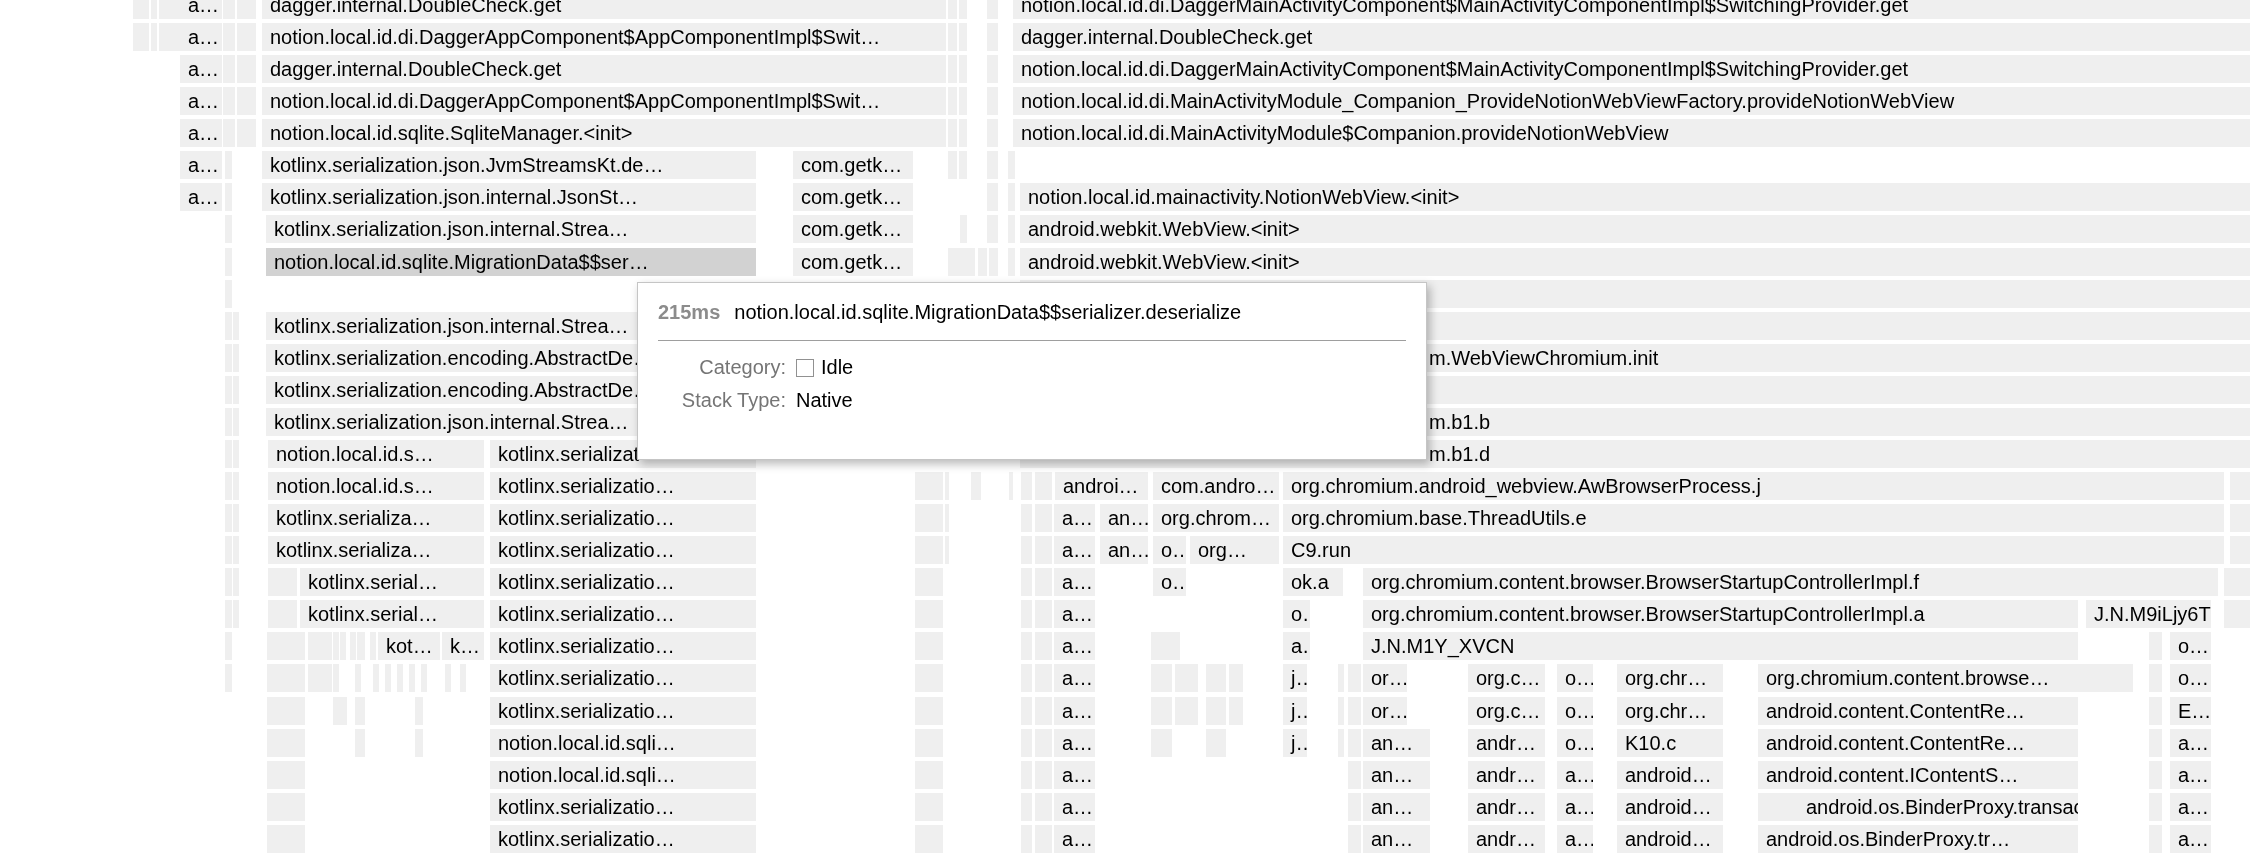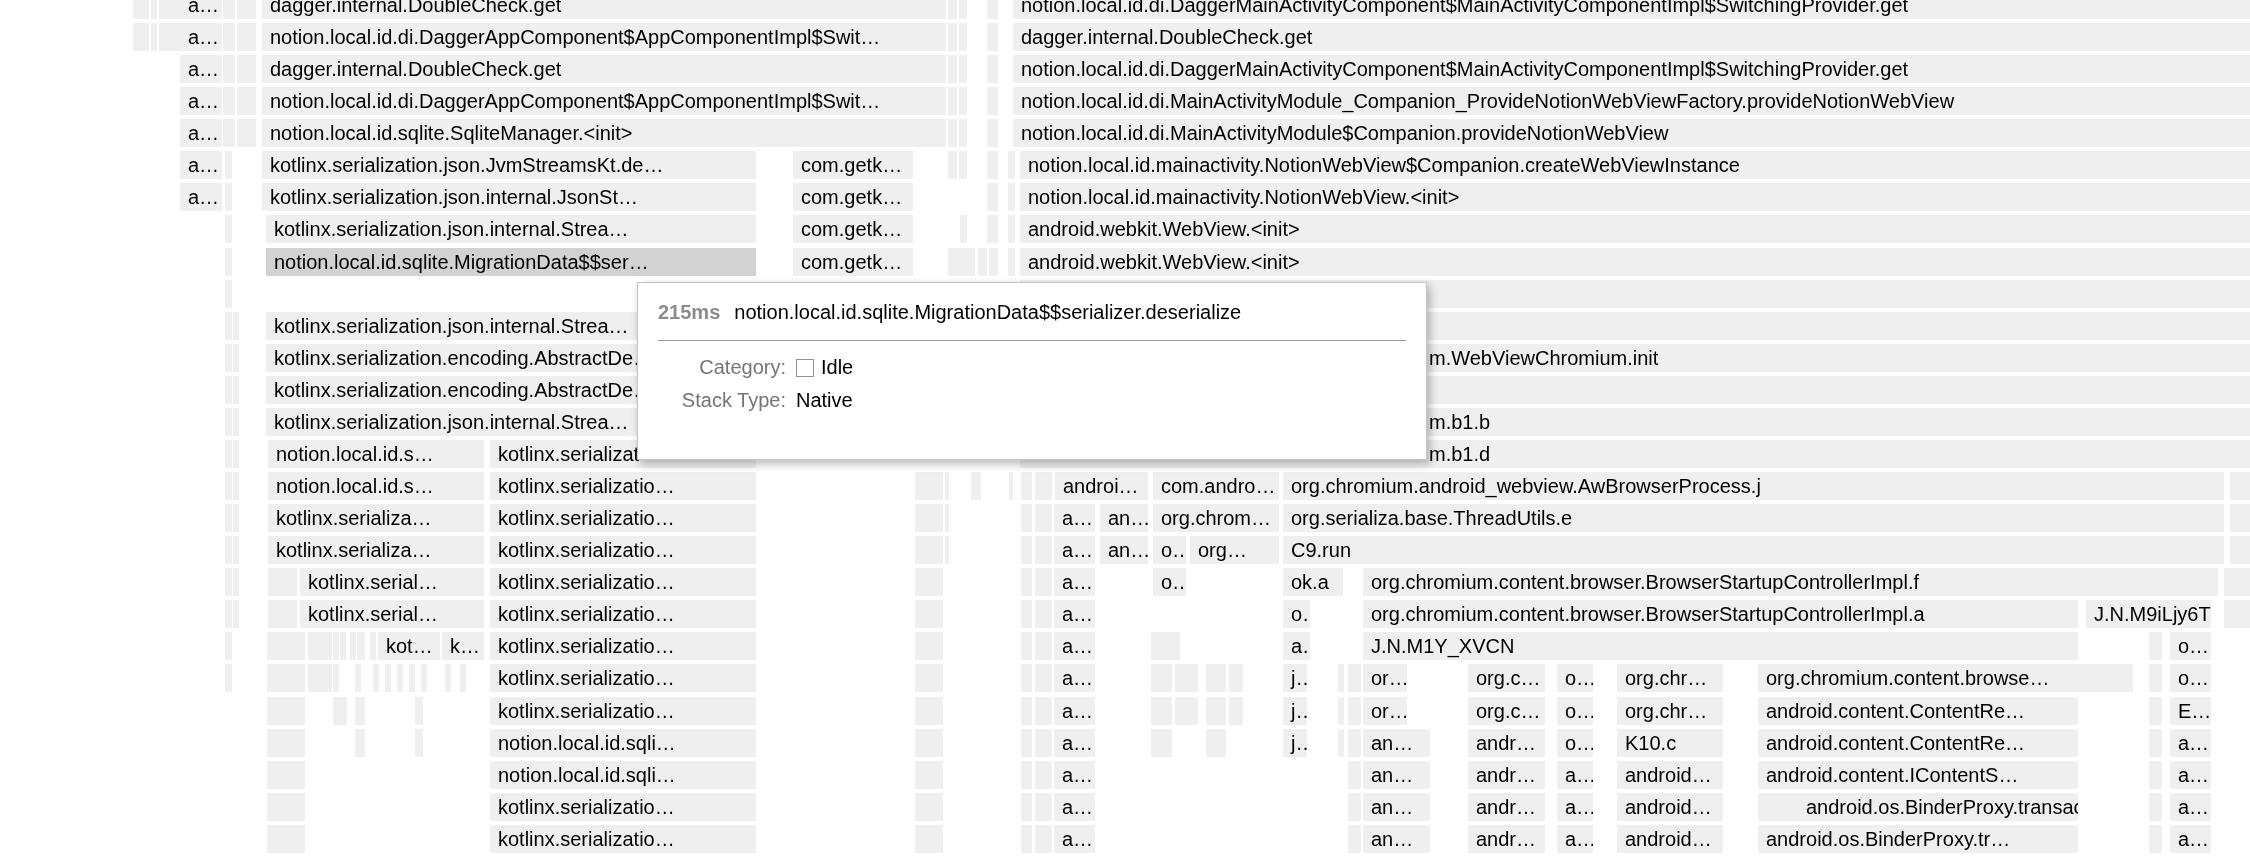--- a/index.html
+++ b/index.html
@@ -88,21 +88,20 @@
       <div class="frame" style="left: 987px; top: 119px; width: 11px;"></div>
       <div class="frame" style="left: 1013px; top: 119px; width: 1237px;"><span class="lbl">notion.local.id.di.MainActivityModule$Companion.provideNotionWebView</span></div>
       <div class="frame" style="left: 180px; top: 151px; width: 42px;"><span class="lbl">a…</span></div>
       <div class="frame" style="left: 225px; top: 151px; width: 7px;"></div>
       <div class="frame" style="left: 262px; top: 151px; width: 494px;"><span class="lbl">kotlinx.serialization.json.JvmStreamsKt.de…</span></div>
       <div class="frame" style="left: 793px; top: 151px; width: 120px;"><span class="lbl">com.getk…</span></div>
       <div class="frame" style="left: 948px; top: 151px; width: 9px;"></div>
       <div class="frame" style="left: 959px; top: 151px; width: 8px;"></div>
       <div class="frame" style="left: 987px; top: 151px; width: 11px;"></div>
       <div class="frame" style="left: 1008px; top: 151px; width: 7px;"></div>
-      <div class="frame" style="left: 1020px; top: 151px; width: 1230px;"><span class="lbl">notion.local.id.mainactivity.NotionWebView$Companion.createWebViewInstance</span></div>
       <div class="frame" style="left: 180px; top: 183px; width: 42px;"><span class="lbl">a…</span></div>
       <div class="frame" style="left: 225px; top: 183px; width: 7px;"></div>
       <div class="frame" style="left: 262px; top: 183px; width: 494px;"><span class="lbl">kotlinx.serialization.json.internal.JsonSt…</span></div>
       <div class="frame" style="left: 793px; top: 183px; width: 120px;"><span class="lbl">com.getk…</span></div>
       <div class="frame" style="left: 987px; top: 183px; width: 11px;"></div>
       <div class="frame" style="left: 1008px; top: 183px; width: 7px;"></div>
       <div class="frame" style="left: 1020px; top: 183px; width: 1230px;"><span class="lbl">notion.local.id.mainactivity.NotionWebView.&lt;init&gt;</span></div>
       <div class="frame" style="left: 225px; top: 215px; width: 7px;"></div>
       <div class="frame" style="left: 266px; top: 215px; width: 490px;"><span class="lbl">kotlinx.serialization.json.internal.Strea…</span></div>
       <div class="frame" style="left: 793px; top: 215px; width: 120px;"><span class="lbl">com.getk…</span></div>
@@ -167,21 +166,21 @@
       <div class="frame" style="left: 233px; top: 504px; width: 6px;"></div>
       <div class="frame" style="left: 268px; top: 504px; width: 216px;"><span class="lbl">kotlinx.serializa…</span></div>
       <div class="frame" style="left: 490px; top: 504px; width: 266px;"><span class="lbl">kotlinx.serializatio…</span></div>
       <div class="frame" style="left: 915px; top: 504px; width: 28px;"></div>
       <div class="frame" style="left: 945px; top: 504px; width: 4px;"></div>
       <div class="frame" style="left: 1021px; top: 504px; width: 11px;"></div>
       <div class="frame" style="left: 1035px; top: 504px; width: 17px;"></div>
       <div class="frame" style="left: 1054px; top: 504px; width: 41px;"><span class="lbl">a…</span></div>
       <div class="frame" style="left: 1100px; top: 504px; width: 48px;"><span class="lbl">an…</span></div>
       <div class="frame" style="left: 1153px; top: 504px; width: 126px;"><span class="lbl">org.chrom…</span></div>
-      <div class="frame" style="left: 1283px; top: 504px; width: 941px;"><span class="lbl">org.serializa.base.ThreadUtils.e</span></div>
+      <div class="frame" style="left: 1283px; top: 504px; width: 941px;"><span class="lbl">org.chromium.base.ThreadUtils.e</span></div>
       <div class="frame" style="left: 2230px; top: 504px; width: 20px;"></div>
       <div class="frame" style="left: 225px; top: 536px; width: 7px;"></div>
       <div class="frame" style="left: 233px; top: 536px; width: 6px;"></div>
       <div class="frame" style="left: 268px; top: 536px; width: 216px;"><span class="lbl">kotlinx.serializa…</span></div>
       <div class="frame" style="left: 490px; top: 536px; width: 266px;"><span class="lbl">kotlinx.serializatio…</span></div>
       <div class="frame" style="left: 915px; top: 536px; width: 28px;"></div>
       <div class="frame" style="left: 945px; top: 536px; width: 4px;"></div>
       <div class="frame" style="left: 1021px; top: 536px; width: 11px;"></div>
       <div class="frame" style="left: 1035px; top: 536px; width: 17px;"></div>
       <div class="frame" style="left: 1054px; top: 536px; width: 41px;"><span class="lbl">a…</span></div>

